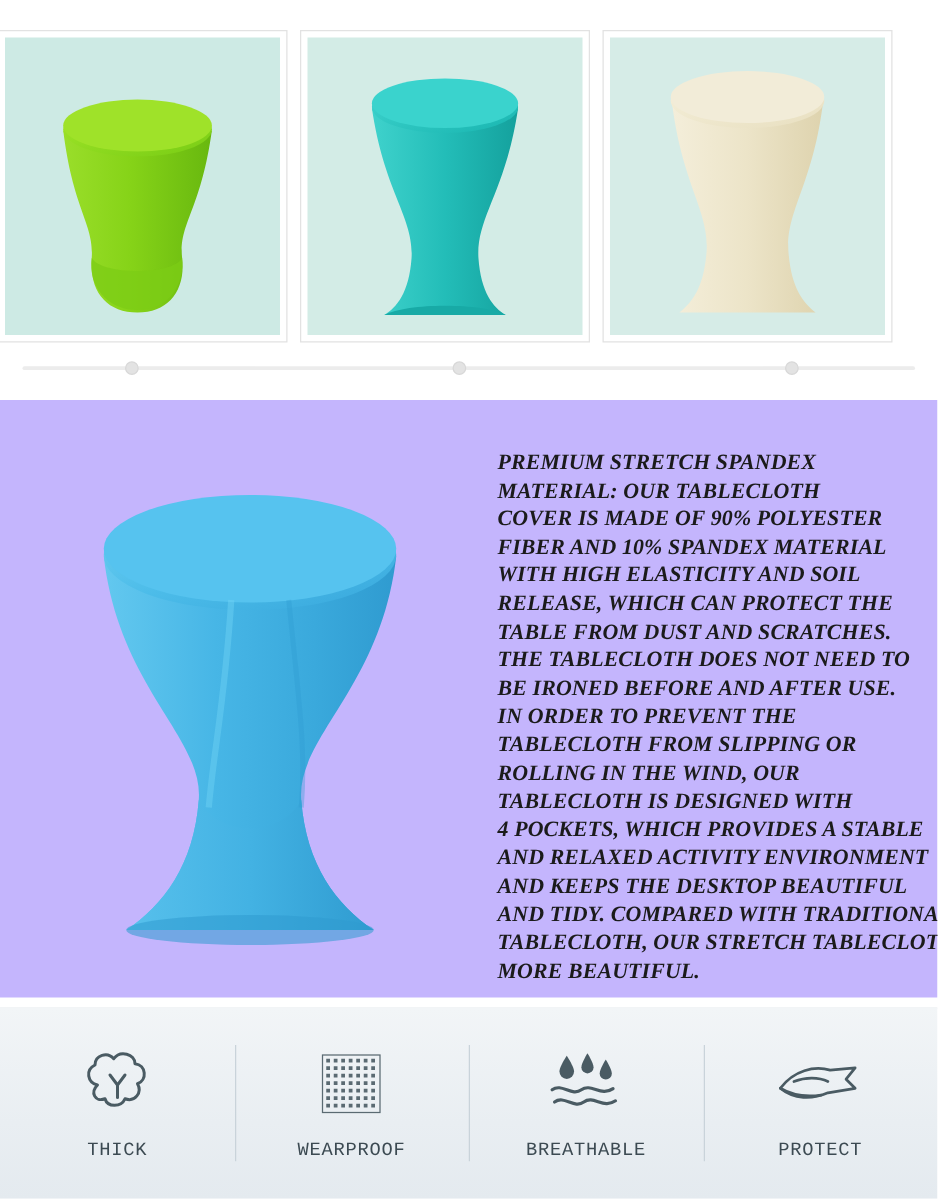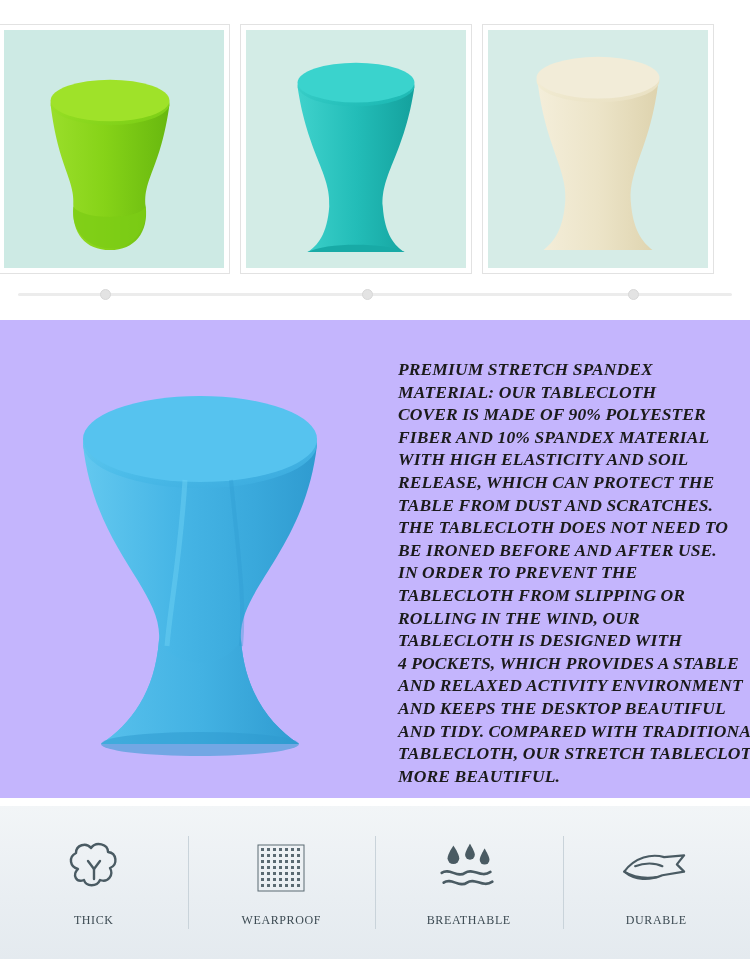--- a/index.html
+++ b/index.html
@@ -101,22 +101,22 @@
   }
   .feature + .feature:before{
     content:"";
     position:absolute;left:0;top:30px;bottom:30px;width:1px;
     background:#c9d3da;
   }
   .feature .ico{
     width:78px;height:62px;display:flex;align-items:center;justify-content:center;
   }
   .feature .flabel{
-    font-family:Liberation Serif, serif;
-    font-size:12px;
+    font-family:Liberation Mono, monospace;
+    font-size:15px;
     letter-spacing:0.6px;
     color:#3c4a52;
     text-align:center;
   }
 
   
   .feat-top-line{
     position:absolute;left:0;top:806px;width:750px;height:1px;background:#e3e8ec;
   }
 </style>
@@ -359,16 +359,16 @@
   <div class="feature">
     <div class="ico">
       <svg width="86" height="52" viewBox="0 0 86 52">
         <g fill="none" stroke="#4a5b63" stroke-width="2.4" stroke-linejoin="round" stroke-linecap="round">
           <path d="M8 30 C20 14 38 10 52 14 L74 12 L66 22 L74 30 L50 34 C36 40 20 40 8 30 Z"></path>
           <path d="M20 24 C30 20 42 20 50 24"></path>
           <path d="M8 30 C18 36 30 38 44 36"></path>
         </g>
       </svg>
     </div>
-    <div class="flabel">DURABLE</div>
+    <div class="flabel">PROTECT</div>
   </div>
 
 </div>
 
 </body></html>

